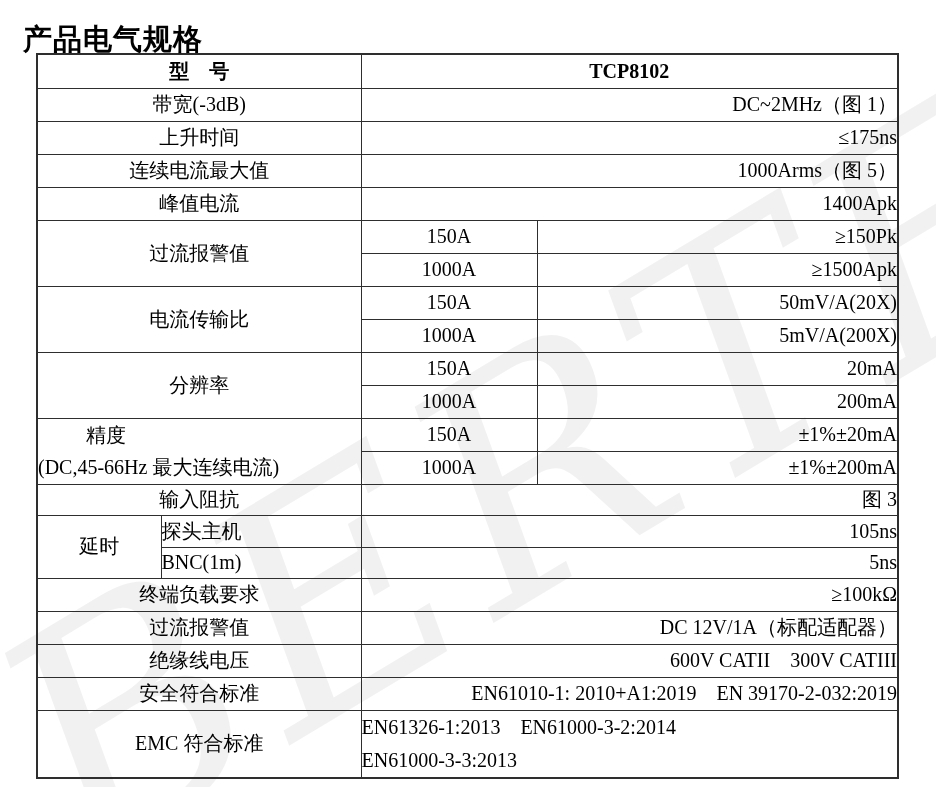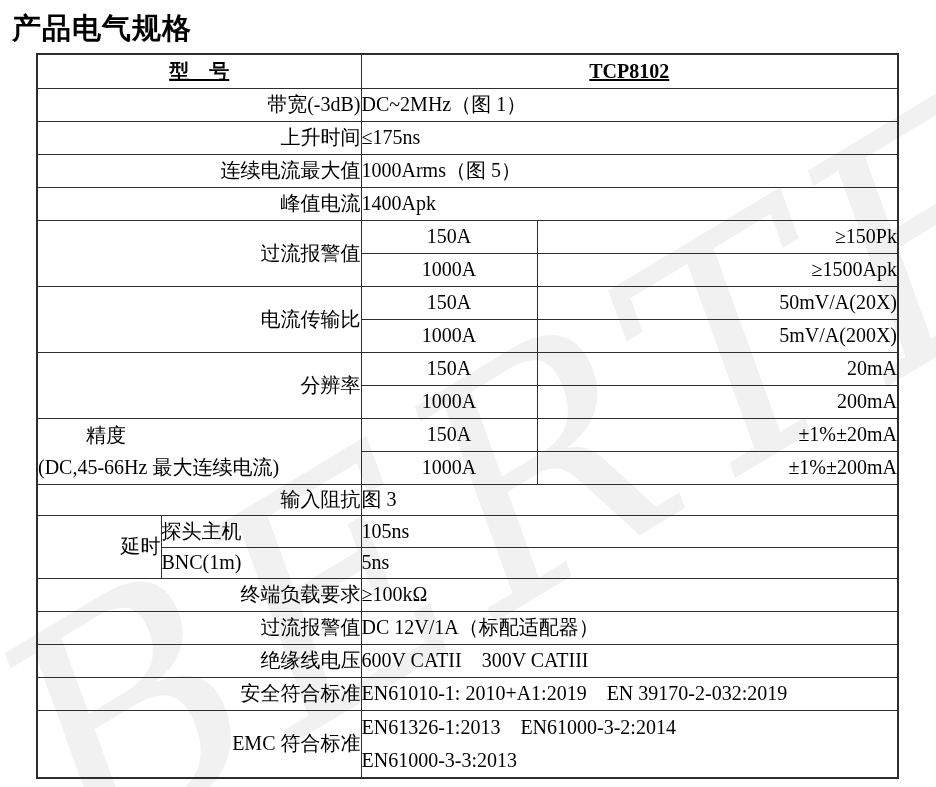--- a/index.html
+++ b/index.html
@@ -21,21 +21,21 @@
     font-size: 310px;
     letter-spacing: 12px;
     color: rgba(0,0,0,0.055);
     white-space: nowrap;
     z-index: 0;
     pointer-events: none;
   }
   .title {
     position: absolute;
     left: 8px; top: 5px;
-    margin: 4px;
+    margin: 15px;
     font-size: 29px;
     font-weight: bold;
     letter-spacing: 1px;
     z-index: 2;
   }
   table.spec {
     position: absolute;
     left: 36px; top: 53px;
     width: 861px;
     table-layout: fixed;
@@ -48,23 +48,23 @@
     padding: 0;
     vertical-align: middle;
     overflow: hidden;
   }
   table.spec { border: 2px solid #2e2e2e; }
   tr.row      { height: 33px; }
   tr.row-hdr  { height: 34px; }
   tr.row-sm   { height: 31px; }
   tr.row-md   { height: 32px; }
   tr.row-emc  { height: 67px; }
-  td.hd  { text-align: center; font-weight: bold; text-decoration: underline; }
-  td.lab { text-align: right; padding-left: 32px; }
-  td.vc  { text-align: left; }
+  td.hd  { text-align: center; font-weight: bold; }
+  td.lab { text-align: center; padding-left: 32px; }
+  td.vc  { text-align: right; }
   td.vl  { text-align: right; padding-left: 46px; }
   td.sub { text-align: center; }
   td.sub2 { text-align: left; padding-left: 20px; }
   td.gsep { border-top: 2px solid #9a9a9a; }
   td.lab2 { text-align: left; }
   td.lab2 .p1 { padding-left: 48px; line-height: 32px; }
   td.lab2 .p2 { line-height: 32px; }
   td.vml div { line-height: 33px; text-align: left; }
 </style>
 </head>

